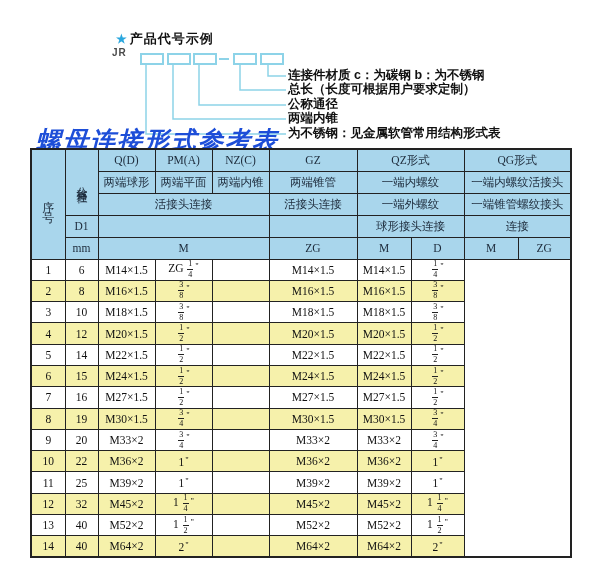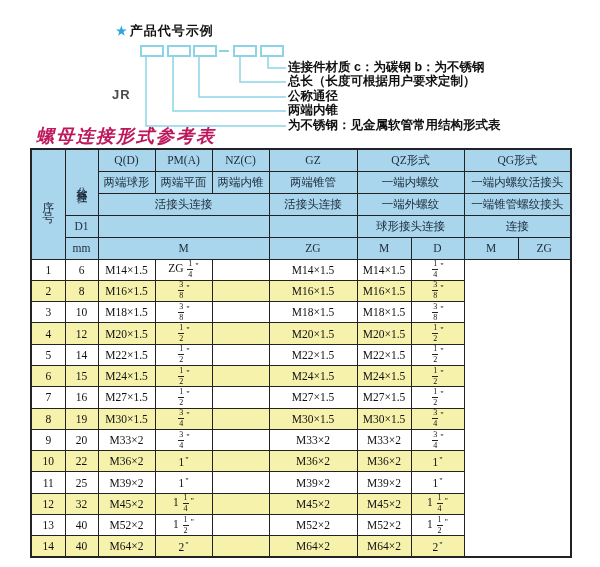--- a/index.html
+++ b/index.html
@@ -8,45 +8,45 @@
     --star:#2aa7de;
     --connector:#8dd3e8;
     --border:#222222;
   }
   html,body{margin:0;padding:0;}
   body{
     width:600px;height:567px;background:#ffffff;position:relative;overflow:hidden;
     font-family:"Liberation Serif", serif;color:#222;
   }
   
-  .diag{position:absolute;left:0;top:8px;width:587px;height:140px;}
+  .diag{position:absolute;left:0;top:16px;width:587px;height:140px;}
   .diag-heading{
     position:absolute;left:116px;top:14px;font-family:"Liberation Sans", sans-serif;
     font-weight:bold;font-size:13px;color:#111;letter-spacing:1px;white-space:nowrap;
   }
   .diag-heading .star{color:var(--star);font-size:12px;margin-right:2px;}
   .code-prefix{
     position:absolute;left:112px;top:31px;font-family:"Liberation Sans", sans-serif;
-    font-weight:bold;font-size:13px;color:#4a4a4a;letter-spacing:1px;margin-top:48px;
+    font-weight:bold;font-size:10px;color:#4a4a4a;letter-spacing:1px;
   }
   .codebox{
     position:absolute;top:37px;width:20px;height:8px;
     border:2px solid var(--connector);background:transparent;
   }
   .code-dash{position:absolute;left:219px;top:42px;width:10px;height:2px;background:var(--connector);}
   .connectors{position:absolute;left:0;top:0;width:600px;height:140px;pointer-events:none;}
   .code-label{
     position:absolute;left:288px;font-family:"Liberation Sans", sans-serif;
     font-weight:bold;font-size:12.5px;color:#111;white-space:nowrap;line-height:15px;
   }
   
   .table-title{
     position:absolute;left:36px;top:124px;margin:0;
     font-family:"DejaVu Serif", serif;font-style:italic;font-weight:bold;
-    font-size:18px;color:#be185d;letter-spacing:2px;white-space:nowrap;
+    font-size:25px;color:#1d4ed8;letter-spacing:2px;white-space:nowrap;
   }
   
   table.ref{
     position:absolute;left:30px;top:148px;width:540px;
     border-collapse:collapse;table-layout:fixed;
     border:2px solid var(--border);
   }
   table.ref th, table.ref td{
     border:1px solid var(--border);padding:0;text-align:center;vertical-align:middle;
     font-weight:normal;overflow:hidden;

